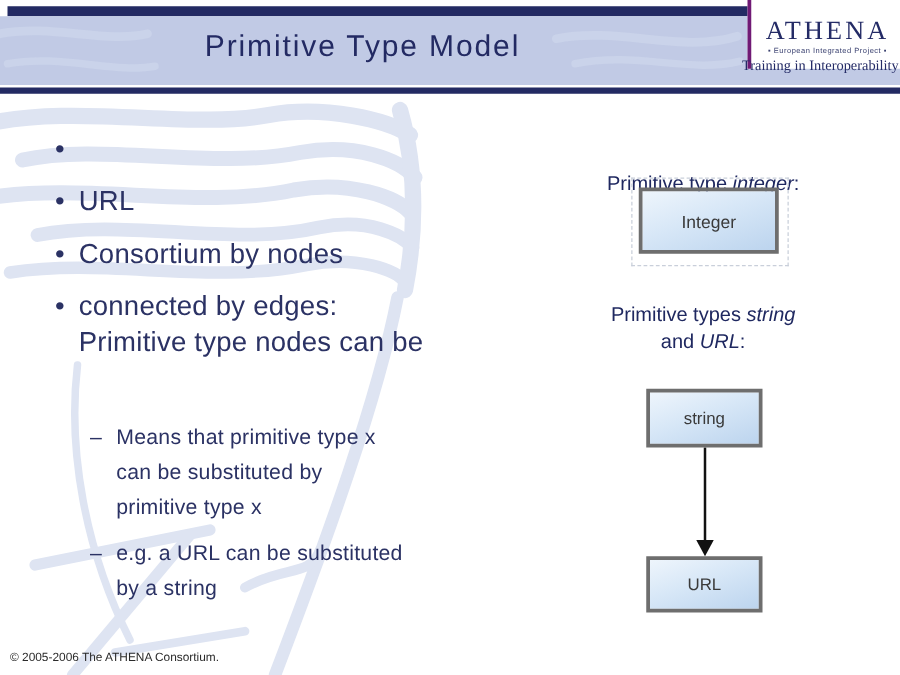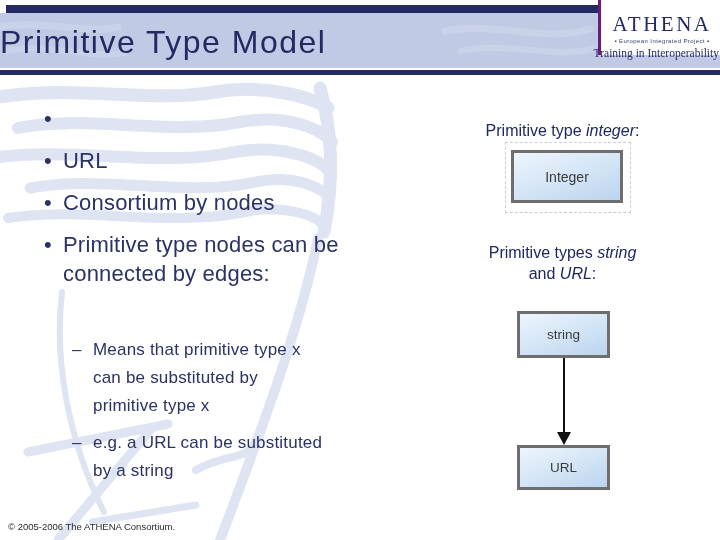--- a/index.html
+++ b/index.html
@@ -7,22 +7,22 @@
     position:relative;width:720px;height:540px;background:#ffffff;
     overflow:hidden;font-family:"Liberation Sans",sans-serif;
   }
   
   .watermark{position:absolute;left:0;top:0;width:720px;height:540px;z-index:0;pointer-events:none;}
   
   .header-top-bar{position:absolute;left:6px;top:5px;width:714px;height:8px;background:#232a63;z-index:2;}
   .header-band{position:absolute;left:0;top:13px;width:720px;height:55px;background:#c1cae5;z-index:2;}
   .band-swirls{position:absolute;left:0;top:0;width:720px;height:55px;}
   .slide-title{
-    position:absolute;left:0;top:24px;width:580px;
-    font-size:32px;letter-spacing:1.5px;color:#232a63;z-index:3;white-space:nowrap;
+    position:absolute;left:0;top:24px;width:580px;text-align:center;
+    font-size:24px;letter-spacing:1.5px;color:#232a63;z-index:3;white-space:nowrap;
   }
   .header-sep{position:absolute;left:0;top:70px;width:720px;height:5px;background:#232a63;z-index:2;}
   .logo-panel{
     position:absolute;left:598px;top:0;width:122px;height:55px;background:#ffffff;
     border-left:3px solid #701a75;z-index:4;overflow:visible;
   }
   .logo-wordmark{
     font-family:"Liberation Serif",serif;font-size:21px;letter-spacing:2.5px;
     color:#242b66;text-align:center;margin-top:12px;white-space:nowrap;
   }
@@ -44,21 +44,21 @@
   .sub-bullets{position:absolute;left:72px;top:336px;width:340px;color:#2b3264;}
   .sub-item{display:flex;margin-bottom:9px;}
   .sub-item .marker{flex:0 0 21px;font-size:17px;line-height:28px;}
   .sub-item .btext{font-size:17px;line-height:28px;letter-spacing:.2px;}
   
   .diagram-label{
     position:absolute;left:440px;width:245px;text-align:center;
     font-size:16px;color:#1f2860;line-height:21px;
   }
   .diagram-label em{font-style:italic;}
-  .lbl-integer{top:120px;}
+  .lbl-integer{top:137px;}
   .lbl-string-url{top:242px;}
   .node-ticks{
     position:absolute;left:505px;top:142px;width:124px;height:69px;
     border:1px dashed #c9cfda;z-index:0;
   }
   .node{
     position:absolute;border:3px solid #6e6e6e;
     background:linear-gradient(160deg,#eef5fc 0%,#d7e7f7 45%,#bcd4ee 100%);
     display:flex;align-items:center;justify-content:center;
     color:#3a3a3a;z-index:1;
@@ -131,22 +131,22 @@
       </div>
       <div class="bullet-item">
         <span class="marker">•</span>
         <span class="btext">
           <span class="bullet-line">Consortium by nodes</span>
         </span>
       </div>
       <div class="bullet-item">
         <span class="marker">•</span>
         <span class="btext">
+          <span class="bullet-line">connected by edges:</span>
           <span class="bullet-line">Primitive type nodes can be</span>
-          <span class="bullet-line">connected by edges:</span>
         </span>
       </div>
     </div>
 
     <div class="sub-bullets">
       <div class="sub-item">
         <span class="marker">–</span>
         <span class="btext">
           <span class="bullet-line">Means that primitive type x</span>
           <span class="bullet-line">can be substituted by</span>

